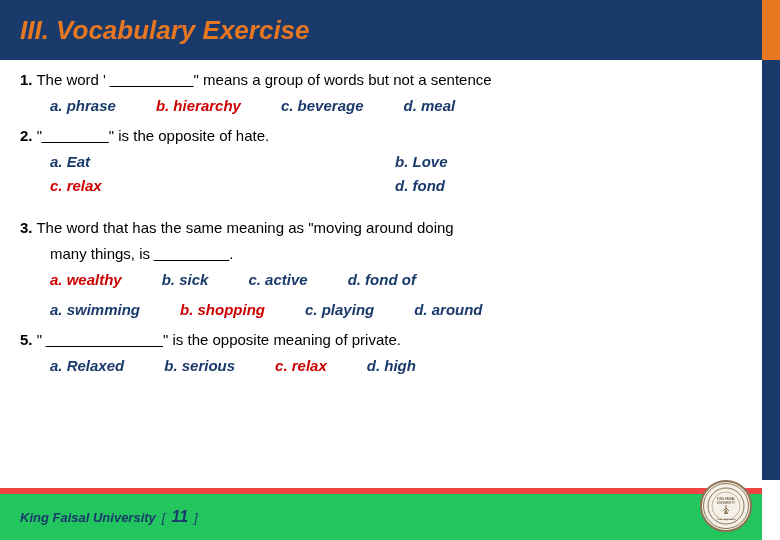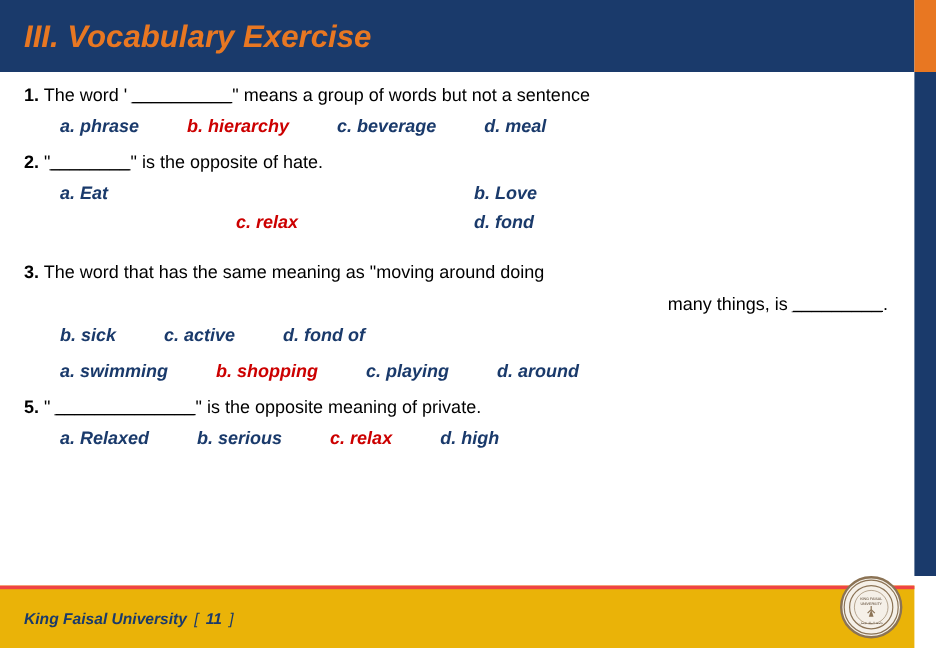--- a/index.html
+++ b/index.html
@@ -93,21 +93,20 @@
       display: grid;
       grid-template-columns: 1fr 1fr;
       padding-left: 30px;
       margin-bottom: 18px;
     }
 
     .answer-red {
       color: #cc0000;
       font-weight: bold;
       font-style: italic;
-      text-align: center;
     }
 
     .answer-blue {
       color: #1a3a6b;
       font-weight: bold;
       font-style: italic;
     }
 
     .blank {
       text-decoration: underline;
@@ -115,38 +114,38 @@
       font-style: italic;
     }
 
     
     .footer {
       position: absolute;
       bottom: 0;
       left: 0;
       right: 18px;
       height: 52px;
-      background: #eab308;
-      border-top: 3px solid #ef4444;
+      background: #22c55e;
+      border-top: 6px solid #ef4444;
       display: flex;
       align-items: center;
       padding-left: 20px;
       gap: 6px;
     }
 
     .footer-text {
       color: #1a3a6b;
       font-size: 13px;
       font-style: italic;
       font-weight: bold;
     }
 
     .footer-number {
       color: #1a3a6b;
-      font-size: 13px;
+      font-size: 16px;
       font-style: italic;
       font-weight: bold;
     }
 
     .footer-bracket {
       color: #1a3a6b;
       font-size: 13px;
       font-style: italic;
     }
 
@@ -181,21 +180,20 @@
       justify-content: center;
     }
 
     .q-num {
       color: #000;
       font-weight: bold;
     }
 
     .indent {
       padding-left: 30px;
-      text-align: right;
     }
   </style>
 </head>
 <body>
 
 <div class="page-container">
 
   <div class="title-bar">
     <span class="title-text">III. Vocabulary Exercise</span>
   </div>
@@ -233,20 +231,21 @@
 
     <div class="question-block">
       <div class="question-line">
         <span class="q-num">3.</span>
         The word that has the same meaning as "moving around doing
       </div>
       <div class="question-line indent">
         many things, is <span class="blank">_________</span>.
       </div>
       <div class="answers-line">
+        <span class="answer-red">a. wealthy</span>
         <span class="answer-blue">b. sick</span>
         <span class="answer-blue">c. active</span>
         <span class="answer-blue">d. fond of</span>
       </div>
     </div>
 
     <div class="question-block">
       <div class="answers-line">
         <span class="answer-blue">a. swimming</span>
         <span class="answer-red">b. shopping</span>

